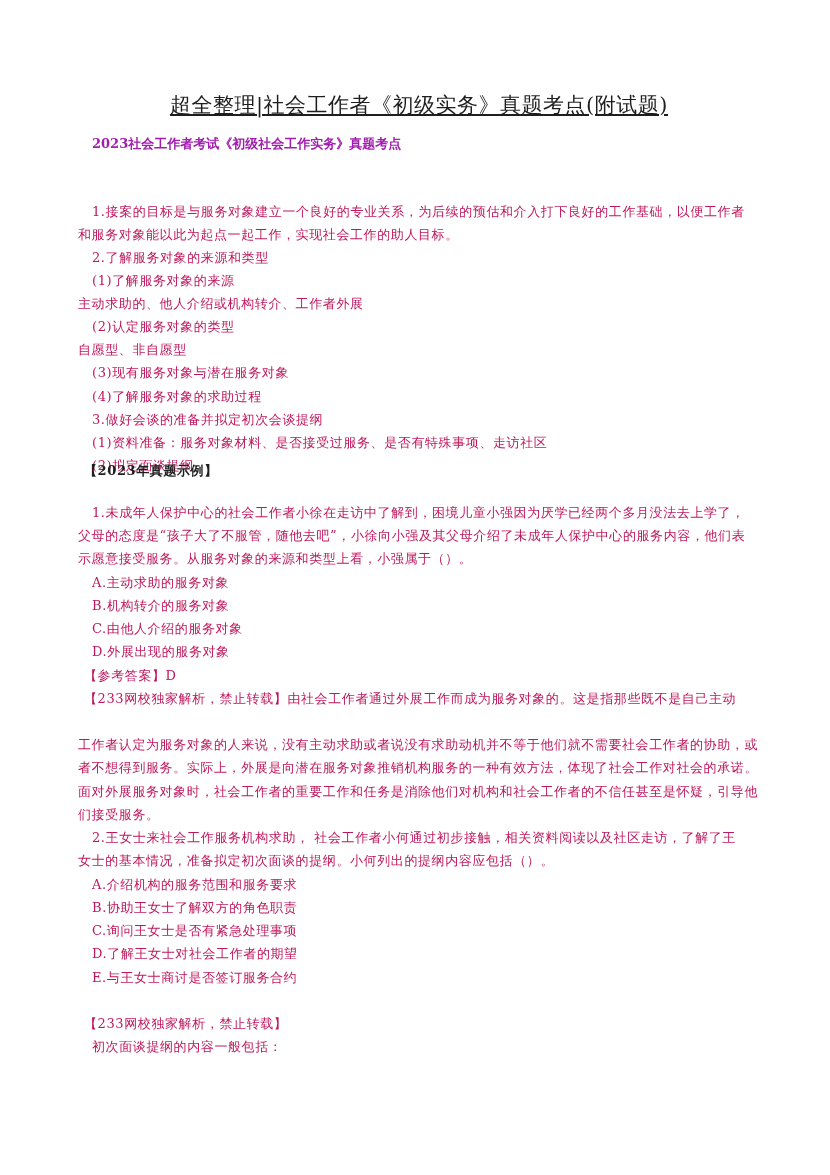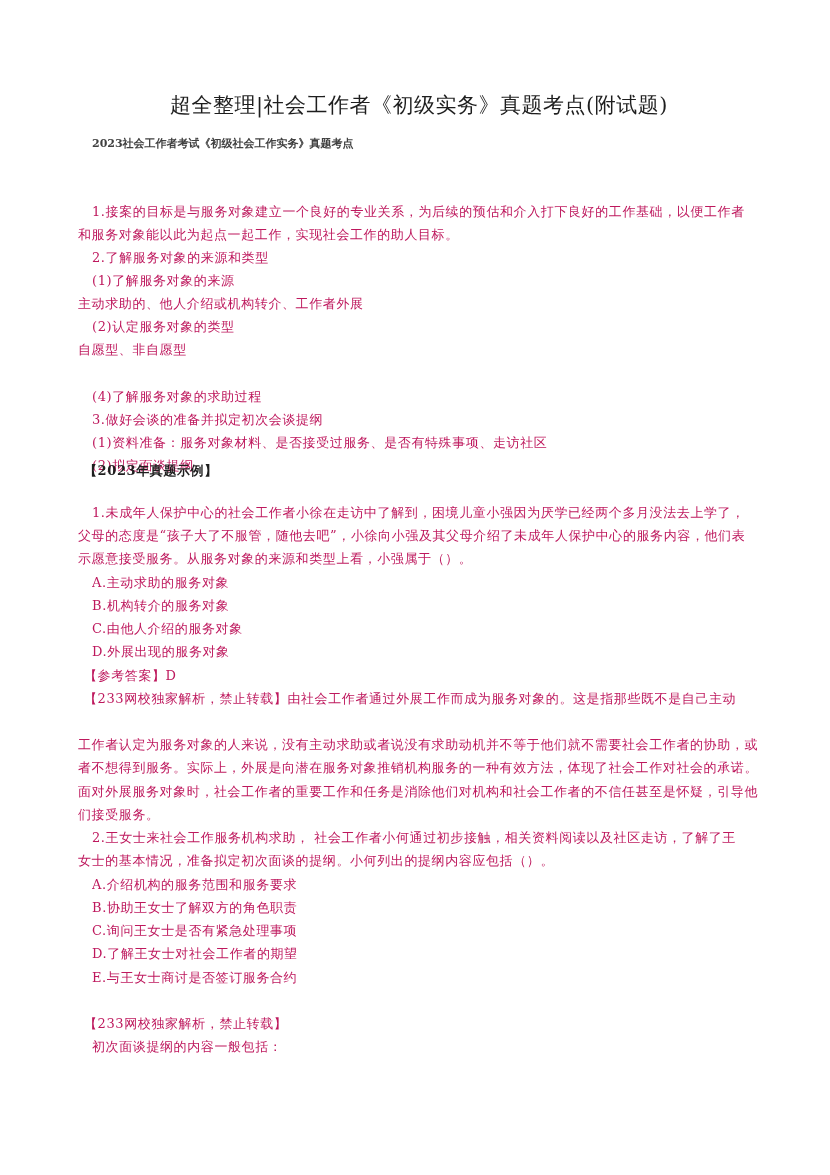--- a/index.html
+++ b/index.html
@@ -26,29 +26,30 @@
       left: 0;
       width: 830px;
       top: 92px;
       text-align: center;
       font-size: 21px;
       line-height: 26px;
       color: #1e1e1e;
       letter-spacing: 0.5px;
       padding-left: 8px;
       box-sizing: border-box;
+      text-decoration: underline;
     }
     .subtitle {
       position: absolute;
       left: 92px;
       top: 135px;
-      font-size: 11px;
+      font-size: 13px;
       line-height: 18px;
       font-weight: bold;
-      color: #404040;
+      color: #a21caf;
     }
     .line {
       position: absolute;
       left: 78px;
       width: 690px;
       font-size: 13px;
       line-height: 18px;
       white-space: nowrap;
       overflow: hidden;
       color: #be185d;
@@ -68,20 +69,21 @@
 
 
   <div class="line indent" style="top:203px; width:676px">1.接案的目标是与服务对象建立一个良好的专业关系，为后续的预估和介入打下良好的工作基础，以便工作者</div>
   <div class="line" style="top:226px">和服务对象能以此为起点一起工作，实现社会工作的助人目标。</div>
 
   <div class="line indent" style="top:249px">2.了解服务对象的来源和类型</div>
   <div class="line indent" style="top:272px">(1)了解服务对象的来源</div>
   <div class="line" style="top:295px">主动求助的、他人介绍或机构转介、工作者外展</div>
   <div class="line indent" style="top:318px">(2)认定服务对象的类型</div>
   <div class="line" style="top:341px">自愿型、非自愿型</div>
+  <div class="line indent" style="top:364px">(3)现有服务对象与潜在服务对象</div>
   <div class="line indent" style="top:388px">(4)了解服务对象的求助过程</div>
 
   <div class="line indent" style="top:411px">3.做好会谈的准备并拟定初次会谈提纲</div>
   <div class="line indent" style="top:434px">(1)资料准备：服务对象材料、是否接受过服务、是否有特殊事项、走访社区</div>
   <div class="line indent" style="top:457px">(2)拟定面谈提纲</div>
 
   <div class="line bold" style="top:462px; left:84px">【2023年真题示例】</div>
 
   <div class="line indent" style="top:504px; width:676px">1.未成年人保护中心的社会工作者小徐在走访中了解到，困境儿童小强因为厌学已经两个多月没法去上学了，</div>
   <div class="line" style="top:527px">父母的态度是“孩子大了不服管，随他去吧”，小徐向小强及其父母介绍了未成年人保护中心的服务内容，他们表</div>

